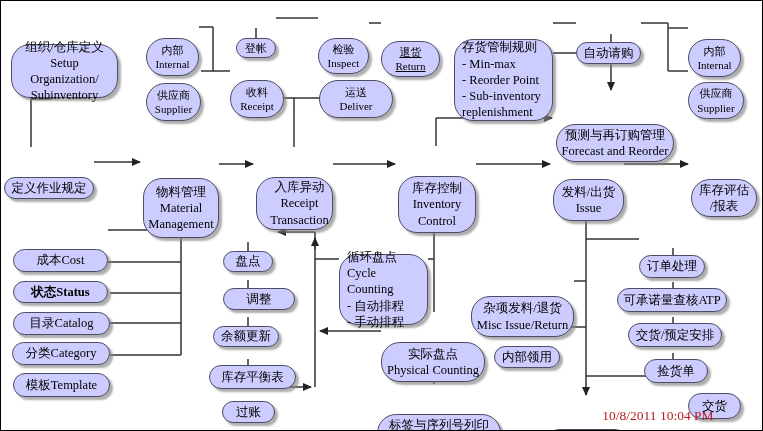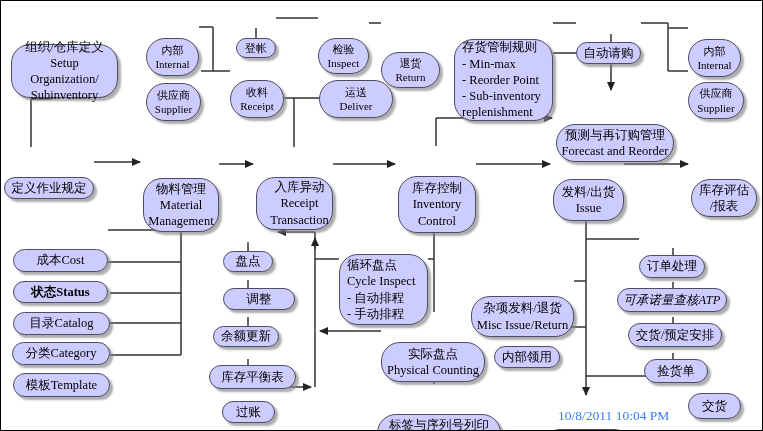--- a/index.html
+++ b/index.html
@@ -34,23 +34,23 @@
   .node.small{font-size:11px;}
   .node.align-left{
     justify-content:flex-start;
     text-align:left;
     padding-left:7px;
   }
   #timestamp{
     position:absolute;
     right:4px;top:407px;
     width:200px;
-    text-align:left;
+    text-align:center;
     font-size:13.5px;
-    color:#3b82f6;
+    color:#b91c1c;
     font-family:"Liberation Serif","DejaVu Serif",serif;
   }
 </style>
 </head>
 <body>
 
 <div id="canvas">
 
   <svg id="wires" viewBox="0 0 763 431" xmlns="http://www.w3.org/2000/svg">
     <defs>
@@ -139,38 +139,38 @@
   <div class="node small" style="left:145px;top:52px;width:55px;height:38px;">供应商
 Supplier</div>
 
   <div class="node small" style="left:235px;top:7px;width:40px;height:20px;">登帐</div>
   <div class="node small" style="left:229px;top:49px;width:54px;height:38px;">收料
 Receipt</div>
   <div class="node small" style="left:317px;top:7px;width:51px;height:36px;">检验
 Inspect</div>
   <div class="node small" style="left:318px;top:49px;width:74px;height:38px;">运送
 Deliver</div>
-  <div class="node small" style="left:380px;top:21px;width:59px;height:36px;">退货
+  <div class="node small" style="left:380px;top:10px;width:59px;height:36px;text-decoration:underline;">退货
 Return</div>
 
   <div class="node align-left" style="left:453px;top:8px;width:99px;height:82px;">存货管制规则
 - Min-max
 - Reorder Point
 - Sub-inventory
   replenishment</div>
   <div class="node" style="left:575px;top:11px;width:65px;height:22px;">自动请购</div>
   <div class="node small" style="left:687px;top:8px;width:53px;height:38px;">内部
 Internal</div>
   <div class="node small" style="left:687px;top:51px;width:56px;height:37px;">供应商
 Supplier</div>
   <div class="node" style="left:555px;top:93px;width:118px;height:38px;">预测与再订购管理
 Forecast and Reorder</div>
 
   <div class="node" style="left:3px;top:146px;width:90px;height:22px;">定义作业规定</div>
-  <div class="node" style="left:142px;top:147px;width:76px;height:54px;">物料管理
+  <div class="node" style="left:142px;top:147px;width:76px;height:60px;">物料管理
 Material
 Management</div>
   <div class="node" style="left:255px;top:146px;width:77px;height:53px;padding-left:13px;">入库异动
 Receipt
 Transaction</div>
   <div class="node" style="left:397px;top:145px;width:78px;height:57px;">库存控制
 Inventory
 Control</div>
   <div class="node" style="left:552px;top:148px;width:71px;height:42px;">发料/出货
 Issue</div>
@@ -183,34 +183,34 @@
   <div class="node" style="left:11px;top:311px;width:98px;height:23px;">分类Category</div>
   <div class="node" style="left:12px;top:342px;width:97px;height:24px;">模板Template</div>
 
   <div class="node" style="left:222px;top:220px;width:50px;height:21px;">盘点</div>
   <div class="node" style="left:222px;top:257px;width:72px;height:22px;">调整</div>
   <div class="node" style="left:212px;top:295px;width:66px;height:21px;">余额更新</div>
   <div class="node" style="left:208px;top:334px;width:87px;height:24px;">库存平衡表</div>
   <div class="node" style="left:221px;top:370px;width:53px;height:22px;">过账</div>
 
   <div class="node align-left" style="left:338px;top:223px;width:89px;height:71px;">循环盘点
-Cycle Inspect
+Cycle Counting
 - 自动排程
 - 手动排程</div>
   <div class="node" style="left:380px;top:311px;width:104px;height:40px;">实际盘点
 Physical Counting</div>
   <div class="node" style="left:376px;top:383px;width:124px;height:38px;">标签与序列号列印
 Tag Generation</div>
 
   <div class="node" style="left:470px;top:265px;width:103px;height:41px;">杂项发料/退货
 Misc Issue/Return</div>
   <div class="node" style="left:493px;top:315px;width:66px;height:22px;">内部领用</div>
 
   <div class="node" style="left:638px;top:224px;width:66px;height:23px;">订单处理</div>
-  <div class="node" style="left:616px;top:257px;width:110px;height:24px;font-style:italic;">可承诺量查核ATP</div>
+  <div class="node" style="left:616px;top:257px;width:110px;height:24px;">可承诺量查核ATP</div>
   <div class="node" style="left:627px;top:292px;width:94px;height:24px;">交货/预定安排</div>
   <div class="node" style="left:643px;top:328px;width:64px;height:24px;">捡货单</div>
   <div class="node" style="left:687px;top:362px;width:53px;height:26px;">交货</div>
 
   <div class="node" style="left:545px;top:398px;width:82px;height:26px;">总帐更新</div>
 
   <div id="timestamp">10/8/2011 10:04 PM</div>
 </div>
 
 </body></html>

